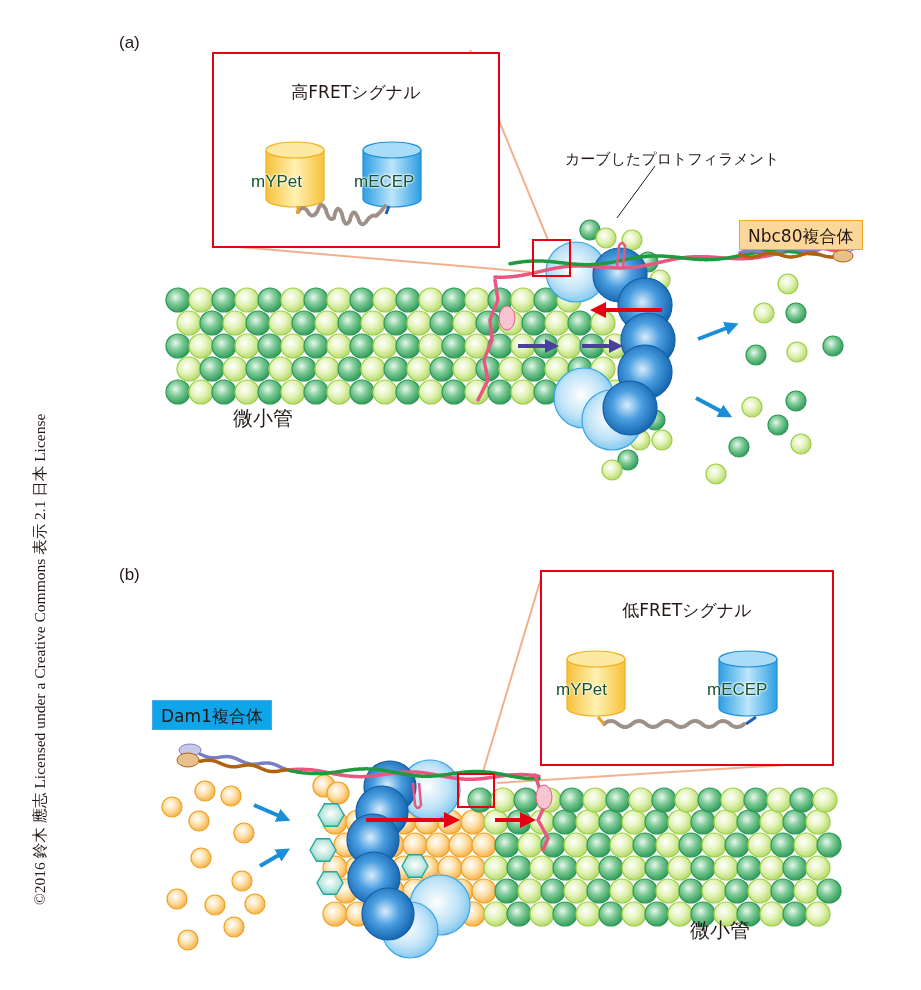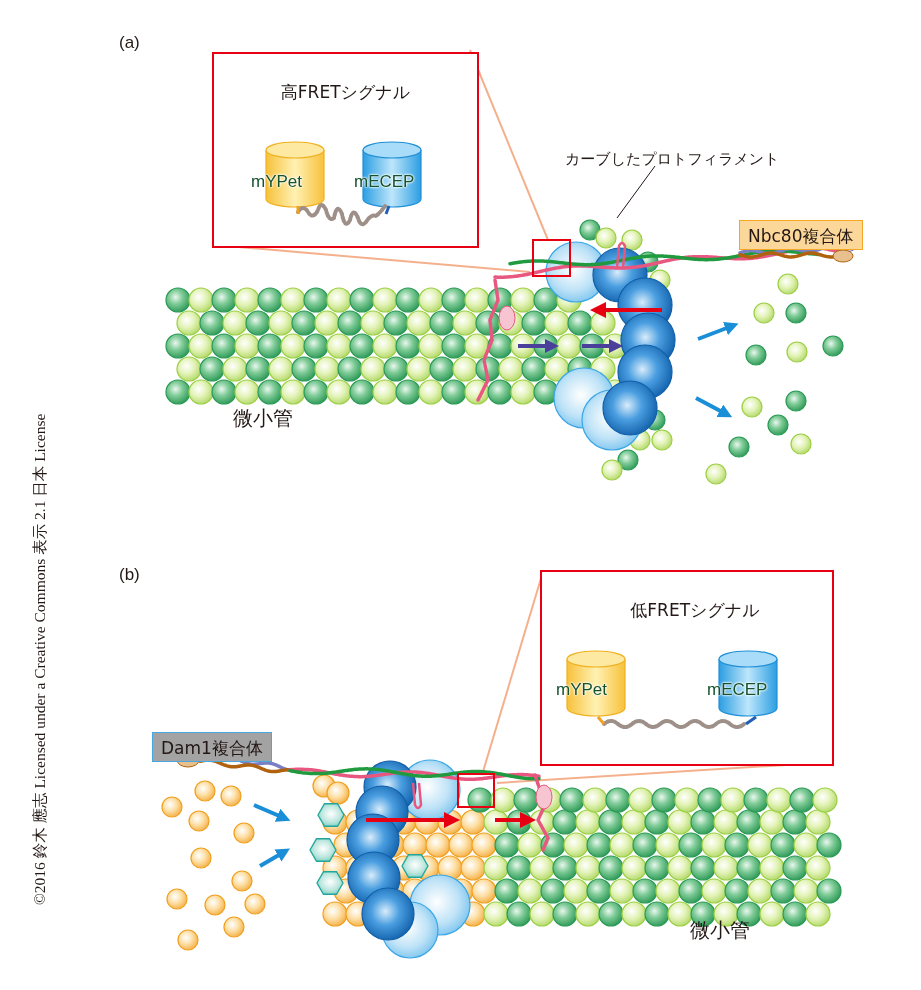--- a/index.html
+++ b/index.html
@@ -438,40 +438,40 @@
     <line x1="254" y1="805" x2="284" y2="818" stroke="#1a8fd8" stroke-width="4" marker-end="url(#arrBlue)"></line>
     <line x1="260" y1="866" x2="284" y2="852" stroke="#1a8fd8" stroke-width="4" marker-end="url(#arrBlue)"></line>
   </g>
 </svg>
 
 <div class="abs panel-label" style="left:119px; top:33px;">(a)</div>
 <div class="abs panel-label" style="left:119px; top:565px;">(b)</div>
 
 <div class="credit">©2016 鈴木 應志 Licensed under a Creative Commons 表示 2.1 日本 License</div>
 
-<div class="inset" style="left:212px; top:52px; width:267px; height:196px;">
+<div class="inset" style="left:212px; top:52px; width:288px; height:196px;">
   <div class="inset-title" style="top:26px;">高FRETシグナル</div>
   <svg style="position:absolute; left:0; top:0;" width="256" height="192">
     <g>
       <path d="M52,96 L52,145 A29,8 0 0 0 110,145 L110,96" fill="url(#gYellowCyl)" stroke="#f0b020" stroke-width="1.2"></path>
       <ellipse cx="81" cy="96" rx="29" ry="8" fill="#fde9a1" stroke="#f0b020" stroke-width="1.2"></ellipse>
     </g>
     <g>
       <path d="M149,96 L149,145 A29,8 0 0 0 207,145 L207,96" fill="url(#gBlueCyl)" stroke="#1f8fd6" stroke-width="1.2"></path>
       <ellipse cx="178" cy="96" rx="29" ry="8" fill="#a9dcf8" stroke="#1f8fd6" stroke-width="1.2"></ellipse>
     </g>
     <path d="M84,158 q5,-8 10,0 q5,8 10,-2 q3,-10 8,0 q3,12 8,8 q3,-16 8,-4 q3,16 8,6 q3,-14 8,-2 q3,10 8,4 q5,-8 10,-6 q5,-4 9,-10" fill="none" stroke="#9e9088" stroke-width="4" stroke-linecap="round" stroke-dasharray="2 1.5"></path>
     <line x1="84" y1="152" x2="84" y2="160" stroke="#f0a020" stroke-width="3"></line>
     <line x1="175" y1="152" x2="172" y2="160" stroke="#1f5fb8" stroke-width="3"></line>
   </svg>
   <div class="cyl-label" style="left:37px; top:118px;">mYPet</div>
   <div class="cyl-label" style="left:140px; top:118px;">mECEP</div>
 </div>
 
-<div class="inset" style="left:540px; top:570px; width:294px; height:196px;padding-left:8px;">
+<div class="inset" style="left:540px; top:570px; width:294px; height:196px;">
   <div class="inset-title" style="top:26px;">低FRETシグナル</div>
   <svg style="position:absolute; left:0; top:0;" width="290" height="192">
     <g>
       <path d="M25,87 L25,136 A29,8 0 0 0 83,136 L83,87" fill="url(#gYellowCyl)" stroke="#f0b020" stroke-width="1.2"></path>
       <ellipse cx="54" cy="87" rx="29" ry="8" fill="#fde9a1" stroke="#f0b020" stroke-width="1.2"></ellipse>
     </g>
     <g>
       <path d="M177,87 L177,136 A29,8 0 0 0 235,136 L235,87" fill="url(#gBlueCyl)" stroke="#1f8fd6" stroke-width="1.2"></path>
       <ellipse cx="206" cy="87" rx="29" ry="8" fill="#a9dcf8" stroke="#1f8fd6" stroke-width="1.2"></ellipse>
     </g>
@@ -480,14 +480,14 @@
     <line x1="204" y1="152" x2="214" y2="145" stroke="#1f5fb8" stroke-width="3"></line>
   </svg>
   <div class="cyl-label" style="left:14px; top:108px;">mYPet</div>
   <div class="cyl-label" style="left:165px; top:108px;">mECEP</div>
 </div>
 
 <div class="abs callout" style="left:565px; top:150px;">カーブしたプロトフィラメント</div>
 <div class="complex-box" style="left:739px; top:190px; background:#fcd79a; border-color:#f5a623;margin-top:30px;">Nbc80複合体</div>
 <div class="abs mt-label" style="left:233px; top:405px;">微小管</div>
 
-<div class="complex-box" style="left:152px; top:732px; background:#a3a3a3; border-color:#48a7df;">Dam1複合体</div>
+<div class="complex-box" style="left:152px; top:700px; background:#0ea5e9; border-color:#48a7df;">Dam1複合体</div>
 <div class="abs mt-label" style="left:690px; top:917px;">微小管</div>
 
 </body></html>

